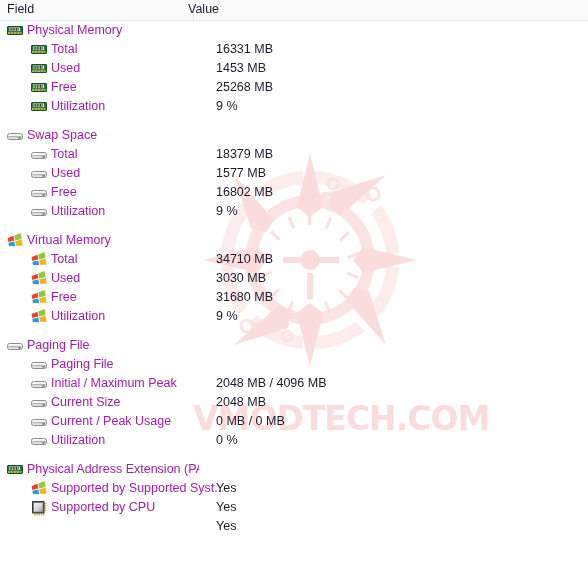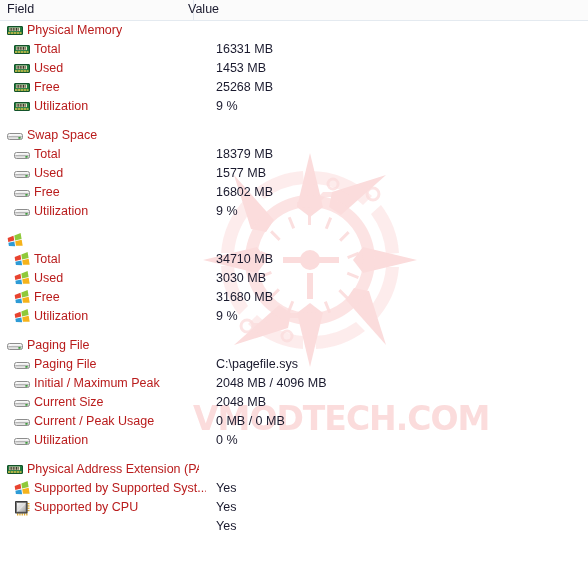--- a/index.html
+++ b/index.html
@@ -97,25 +97,25 @@
     position: absolute;
     top: 0;
     left: 0;
     height: 19px;
     display: flex;
     align-items: center;
     max-width: 192px;
     overflow: hidden;
   }
   .row.lvl0 .cell-field { padding-left: 7px; }
-  .row.lvl1 .cell-field { padding-left: 14px; }
+  .row.lvl1 .cell-field { padding-left: 31px; }
 
   .row .label {
     font-size: 12.5px;
-    color: #b91c1c;
+    color: #a21caf;
     margin-left: 4px;
     overflow: hidden;
     text-overflow: clip;
     white-space: nowrap;
     text-align: right;
   }
   .row .cell-value {
     position: absolute;
     top: 0;
     left: 216px;
@@ -459,20 +459,21 @@
         <span class="icon">
   <svg width="16" height="16" viewBox="0 0 16 16" xmlns="http://www.w3.org/2000/svg">
     <g transform="rotate(-9 8 8)">
       <path d="M1.2 4.0 L7.3 2.6 L7.3 7.4 L1.2 7.9 Z" fill="#e8432f"></path>
       <path d="M8.2 2.4 L14.8 1.0 L14.8 7.1 L8.2 7.4 Z" fill="#8fc93a"></path>
       <path d="M1.2 8.7 L7.3 8.3 L7.3 13.1 L1.2 11.9 Z" fill="#2e9bd6"></path>
       <path d="M8.2 8.2 L14.8 7.9 L14.8 14.0 L8.2 12.9 Z" fill="#f5b31b"></path>
     </g>
   </svg>
 </span>
+        <span class="label">Virtual Memory</span>
       </div>
       <div class="cell-value"></div>
     </div>
     <div class="row lvl1">
       <div class="cell-field">
         <span class="icon">
   <svg width="16" height="16" viewBox="0 0 16 16" xmlns="http://www.w3.org/2000/svg">
     <g transform="rotate(-9 8 8)">
       <path d="M1.2 4.0 L7.3 2.6 L7.3 7.4 L1.2 7.9 Z" fill="#e8432f"></path>
       <path d="M8.2 2.4 L14.8 1.0 L14.8 7.1 L8.2 7.4 Z" fill="#8fc93a"></path>
@@ -568,21 +569,20 @@
       </linearGradient>
     </defs>
     <rect x="0.5" y="5.5" width="15" height="6" rx="2" fill="url(#drvg)" stroke="#8d8d8d" stroke-width="1"></rect>
     <line x1="1.5" y1="8.5" x2="14.5" y2="8.5" stroke="#a9a9a9" stroke-width="0.8"></line>
     <rect x="11.3" y="9.1" width="2.4" height="1.6" rx="0.4" fill="#3f9b3f"></rect>
     <ellipse cx="3.2" cy="7.1" rx="1.6" ry="0.7" fill="#ffffff" opacity="0.85"></ellipse>
   </svg>
 </span>
         <span class="label">Paging File</span>
       </div>
-      <div class="cell-value">C:\pagefile.sys</div>
     </div>
     <div class="row lvl1">
       <div class="cell-field">
         <span class="icon">
   <svg width="16" height="16" viewBox="0 0 16 16" xmlns="http://www.w3.org/2000/svg">
     <defs>
       <linearGradient id="drvg" x1="0" y1="0" x2="0" y2="1">
         <stop offset="0" stop-color="#ffffff"></stop>
         <stop offset="0.45" stop-color="#e9e9e9"></stop>
         <stop offset="0.55" stop-color="#cfcfcf"></stop>

